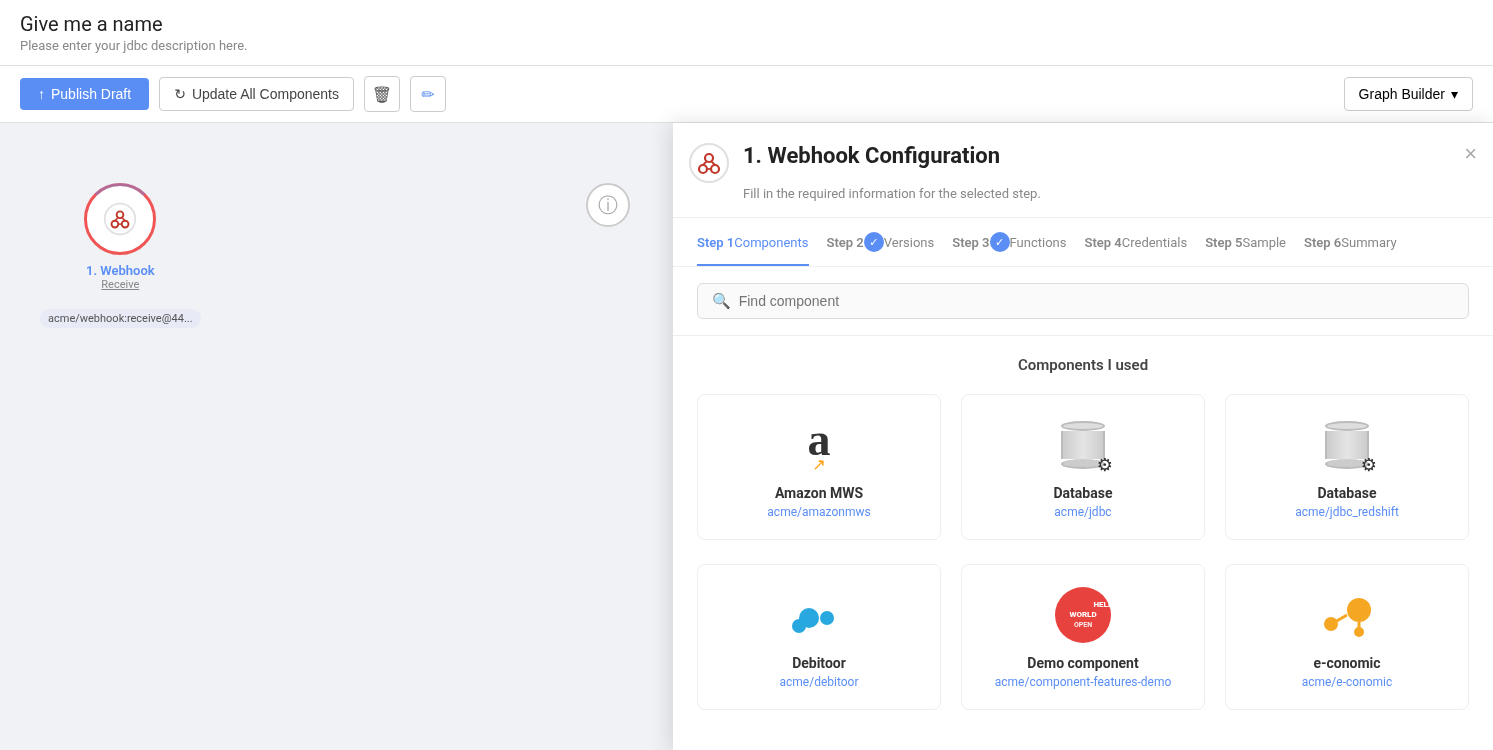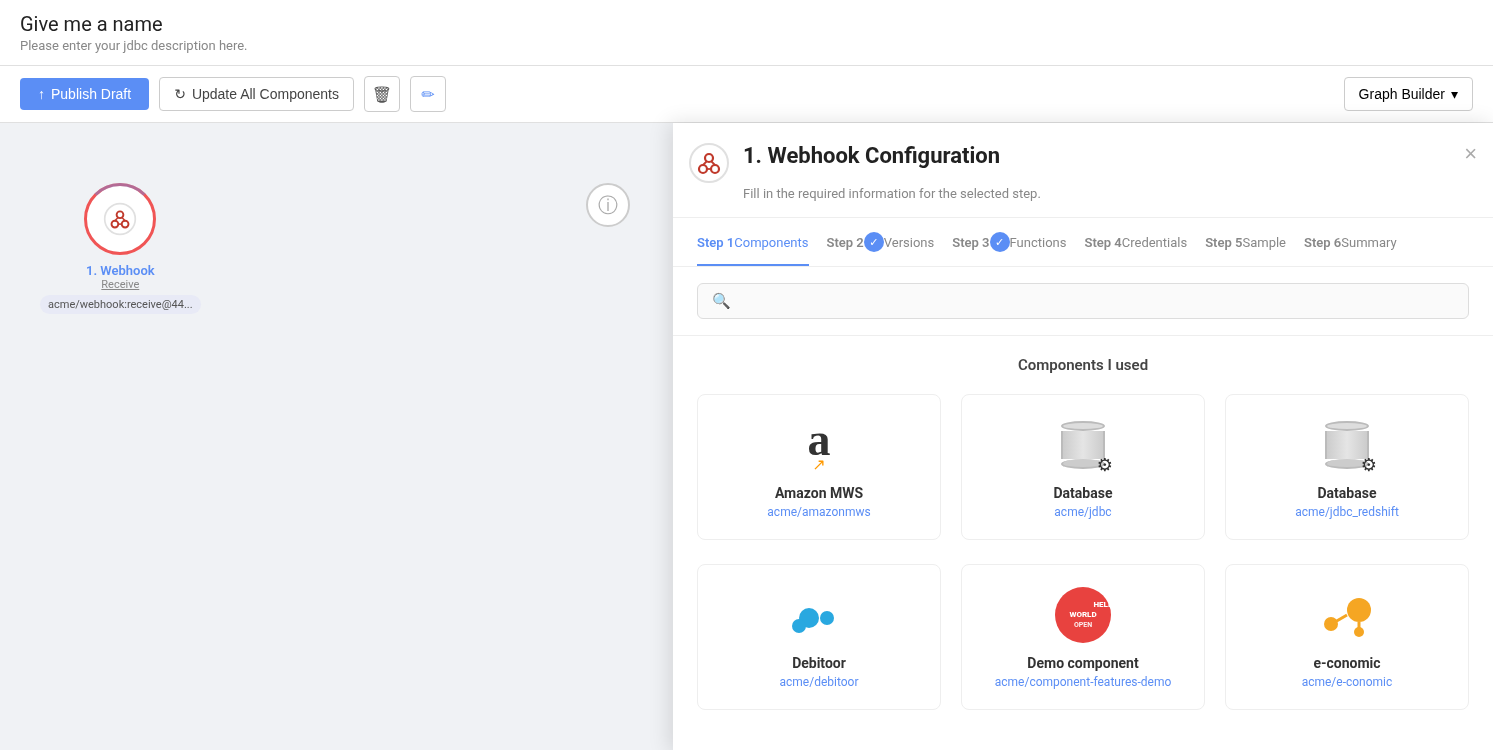--- a/index.html
+++ b/index.html
@@ -131,21 +131,21 @@
       font-size: 11px;
       color: #888;
       text-decoration: underline;
     }
     .node-tag {
       background: #e8eaf6;
       color: #555;
       font-size: 11px;
       padding: 3px 8px;
       border-radius: 10px;
-      margin-top: 4px;
+      margin-top: 18px;
     }
 
     .info-circle {
       position: absolute;
       top: 60px;
       right: 40px;
       width: 44px;
       height: 44px;
       border-radius: 50%;
       background: #fff;
@@ -455,20 +455,21 @@
       </div>
       <div class="step-item">
         <span class="step-num">Step 6</span>
         <span class="step-name">Summary</span>
       </div>
     </div>
 
     <div class="search-bar">
       <div class="search-input-wrap">
         <span class="search-icon-char">🔍</span>
+        <input type="text" placeholder="Find component" style="">
       </div>
     </div>
 
     <div class="components-content">
       <div class="components-section-title">Components I used</div>
 
       <div class="components-grid">
 
         <div class="component-card">
           <div class="component-logo">

